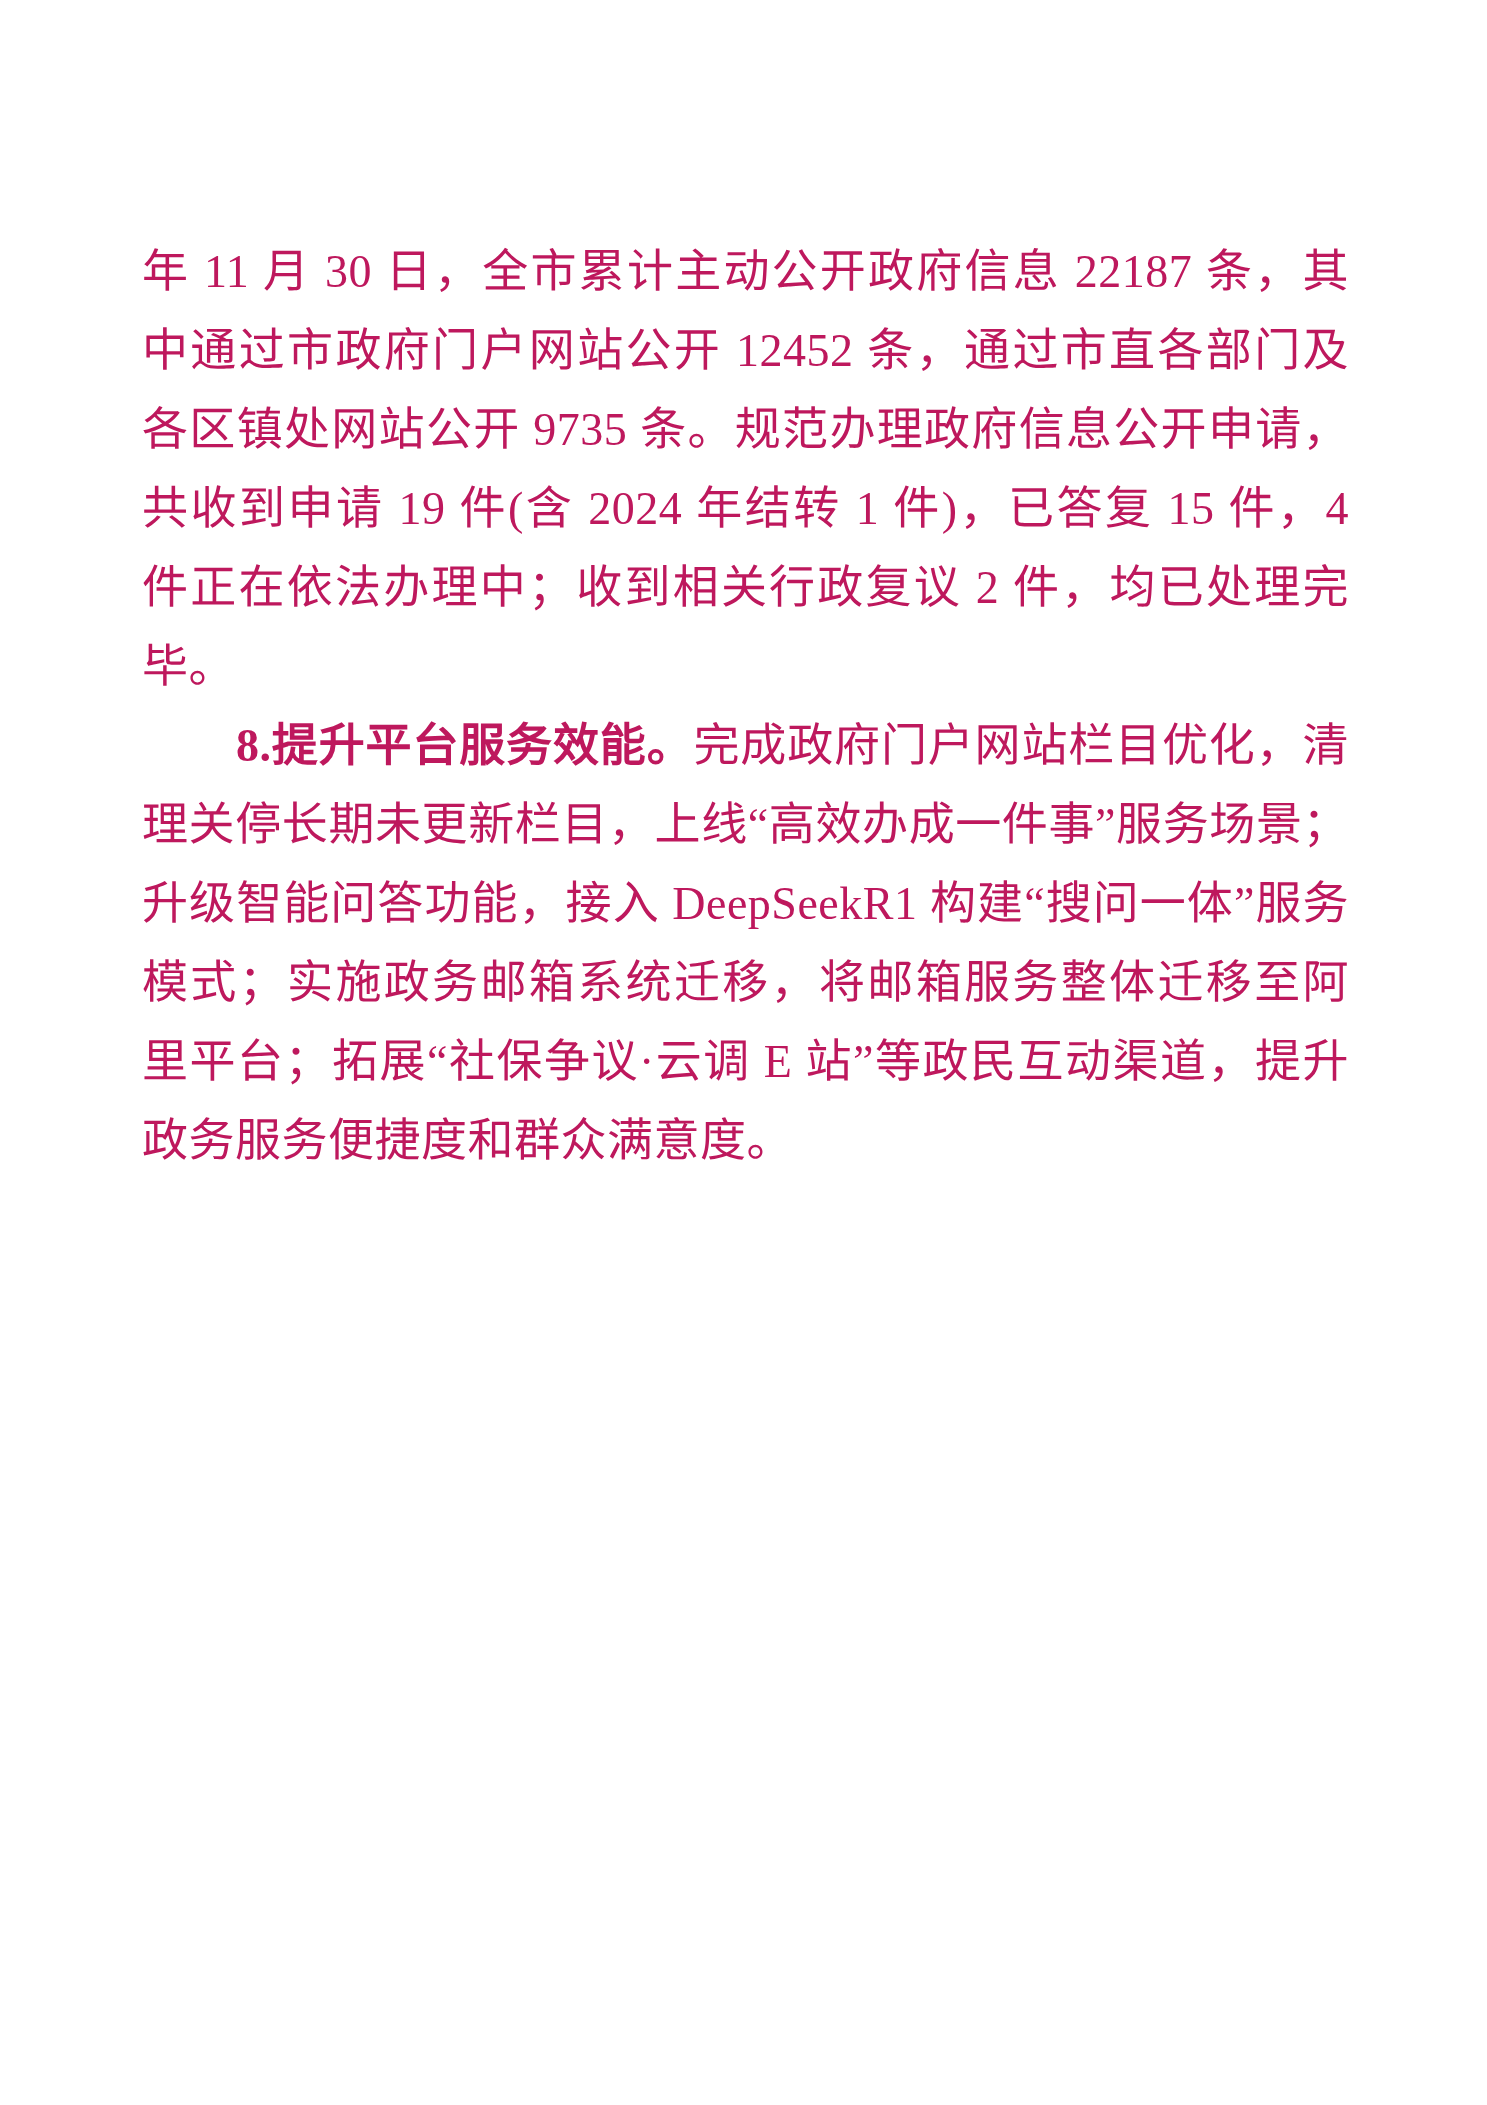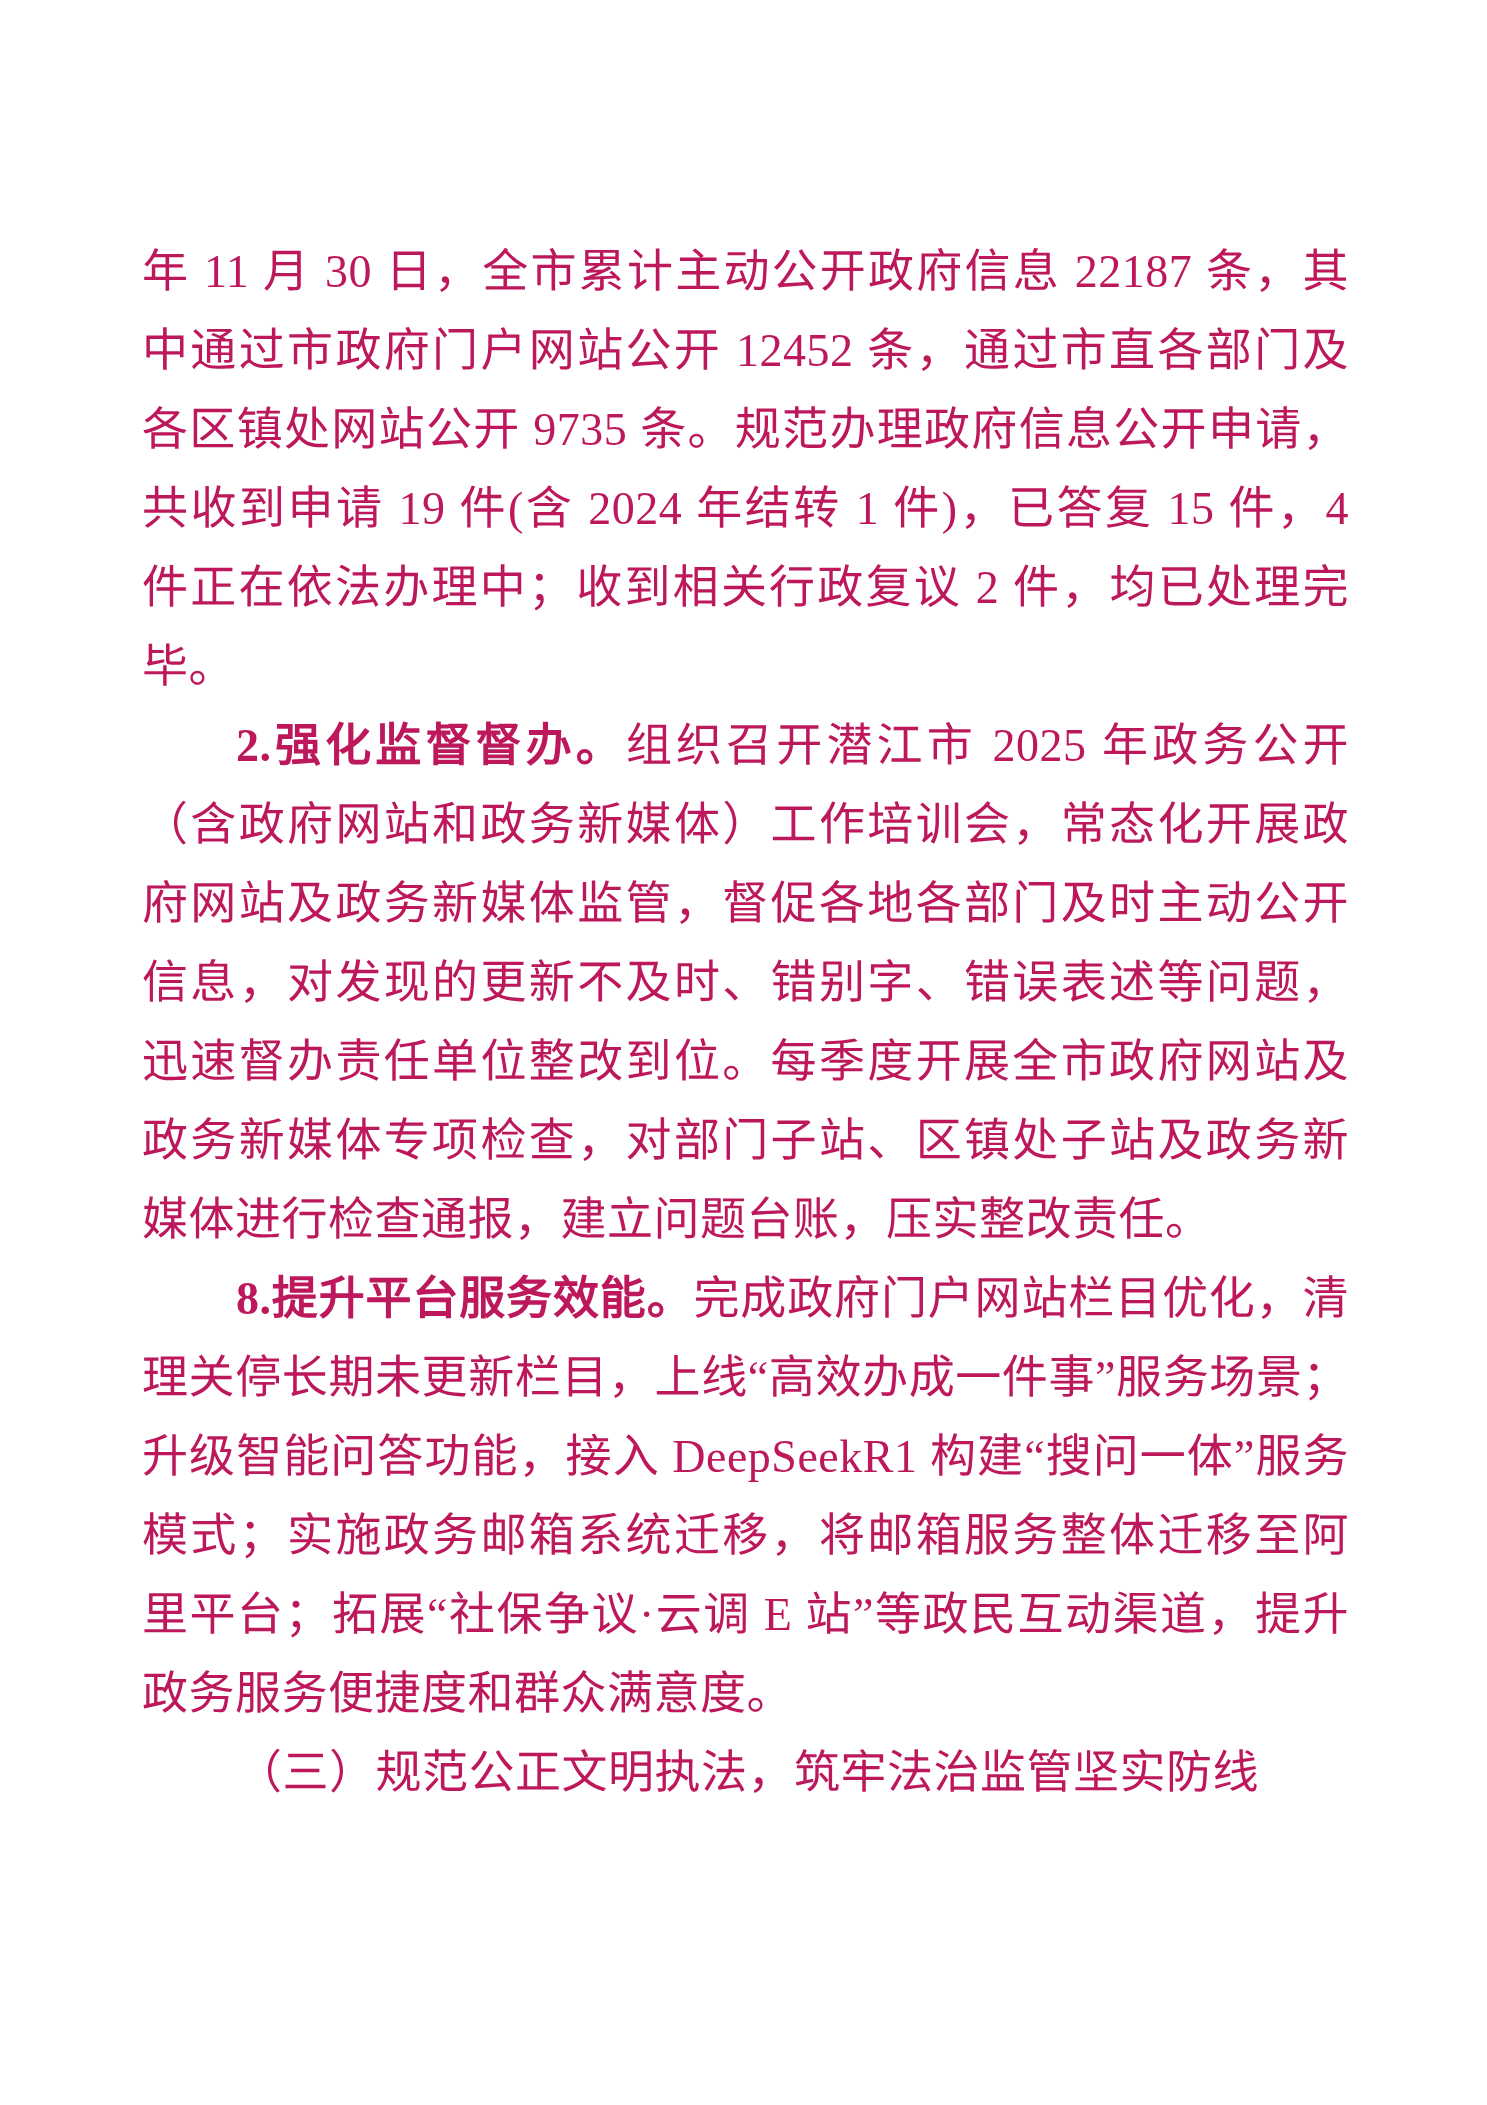--- a/index.html
+++ b/index.html
@@ -42,22 +42,20 @@
   }
 </style>
 </head>
 <body>
 
 <div class="page">
   <div class="content">
 
     <p class="para"><span>年 11 月 30 日，全市累计主动公开政府信息 22187 条，其中通过市政府门户网站公开 12452 条，通过市直各部门及各区镇处网站公开 9735 条。规范办理政府信息公开申请，共收到申请 19 件(含 2024 年结转 1 件)，已答复 15 件，4 件正在依法办理中；收到相关行政复议 2 件，均已处理完毕。</span></p>
 
-    <p class="para indent"><span class="lead-bold">2.强化监督督办。</span><span>组织召开潜江市 2025 年政务公开（含政府网站和政务新媒体）工作培训会，常态化开展政府网站及政务新媒体监管，督促各地各部门及时主动公开信息，对发现的更新不及时、错别字、错误表述等问题，迅速督办责任单位整改到位。每季度开展全市政府网站及政务新媒体专项检查，对部门子站、区镇处子站及政务新媒体进行检查通报，建立问题台账，压实整改责任。</span></p>
 
     <p class="para indent"><span class="lead-bold">8.提升平台服务效能。</span><span>完成政府门户网站栏目优化，清理关停长期未更新栏目，上线“高效办成一件事”服务场景；升级智能问答功能，接入 DeepSeekR1 构建“搜问一体”服务模式；实施政务邮箱系统迁移，将邮箱服务整体迁移至阿里平台；拓展“社保争议·云调 E 站”等政民互动渠道，提升政务服务便捷度和群众满意度。</span></p>
 
-    <p class="para indent section-heading"><span>（三）规范公正文明执法，筑牢法治监管坚实防线</span></p>
 
 
   </div>
 
 </div>
 
 </body></html>

